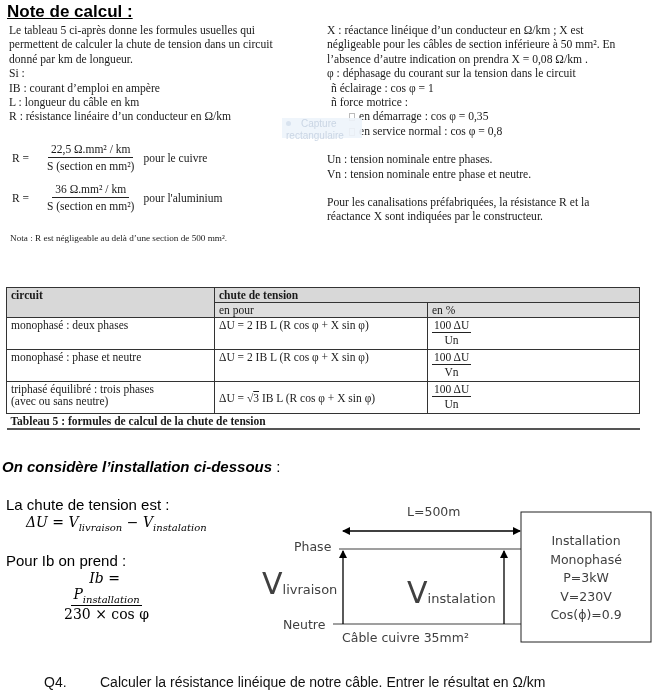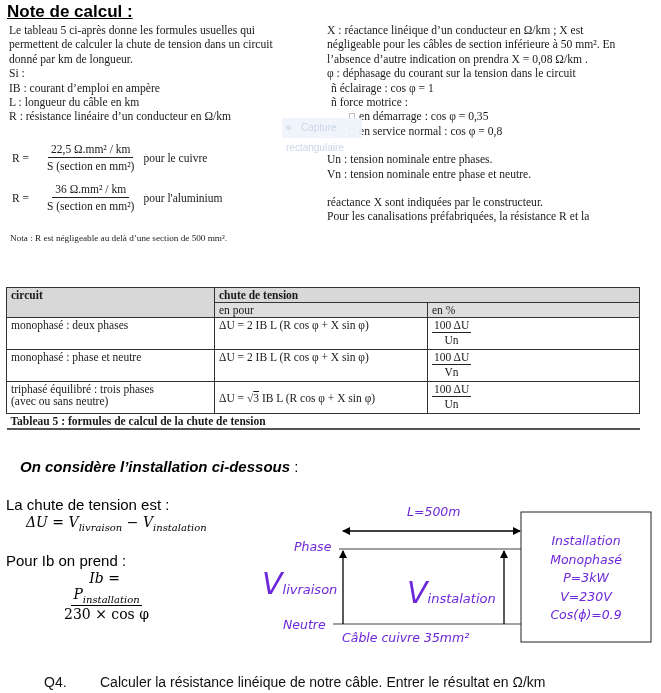--- a/index.html
+++ b/index.html
@@ -15,44 +15,44 @@
   .rcol .ind2 { padding-left: 22px; }
   .sq { display: inline-block; width: 6px; height: 8px; border: 1px solid #bbb; margin-right: 4px; vertical-align: -1px; }
 
   .formula { left: 12px; font-size: 11.5px; display: flex; align-items: center; color: #1a1a1a; }
   .formula .lhs { width: 32px; }
   .frac { display: inline-flex; flex-direction: column; align-items: center; margin-right: 6px; }
   .frac .num { padding: 0 3px 2px; border-bottom: 1px solid #222; white-space: nowrap; }
   .frac .den { padding: 2px 3px 0; white-space: nowrap; }
   .nota { left: 10px; top: 233px; font-size: 9.2px; color: #222; }
 
-  .capture { left: 282px; top: 118px; width: 80px; height: 20px; background: #eef4fb; opacity: 0.9; font-family: "Liberation Sans", sans-serif; font-size: 10px; color: #c5d2e2; padding-left: 4px; line-height: 20px; }
+  .capture { left: 282px; top: 118px; width: 80px; height: 20px; background: #eef4fb; opacity: 0.9; font-family: "Liberation Sans", sans-serif; font-size: 10px; color: #c5d2e2; padding-left: 4px; line-height: 12px; }
   .capture .dot { display: inline-block; width: 5px; height: 5px; border-radius: 50%; background: #d4e0ee; margin-right: 10px; vertical-align: 1px; }
 
   table.t5 { position: absolute; left: 6px; top: 287px; width: 634px; border-collapse: collapse; font-size: 11.5px; color: #1a1a1a; }
   table.t5 td { border: 1px solid #333; padding: 1px 4px; vertical-align: top; }
   table.t5 tr.hd td { background: #d8d8d8; font-weight: bold; }
   table.t5 tr.sub td { background: #dedede; font-weight: normal; }
   table.t5 tr.row td { height: 32px; }
   table.t5 .pct { display: inline-flex; flex-direction: column; align-items: center; }
   table.t5 .pct .n { border-bottom: 1px solid #222; padding: 0 2px 1px; }
   table.t5 .pct .d { padding-top: 1px; }
   table.t5 tr.cap td { font-weight: bold; border-left: none; border-right: none; border-bottom: 2px solid #555; }
   .sqrt { text-decoration: overline; }
 
-  .consider { left: 20px; top: 458px; font-family: "Liberation Sans", sans-serif; font-size: 15px; color: #000; }
+  .consider { left: 2px; top: 458px; font-family: "Liberation Sans", sans-serif; font-size: 15px; color: #000; }
   .consider b { font-style: italic; }
   .body15 { font-family: "Liberation Sans", sans-serif; font-size: 15px; color: #000; }
   .math { font-family: "DejaVu Serif", serif; font-style: italic; font-size: 14px; color: #000; }
   .math sub { font-size: 10px; }
   .mfrac { display: inline-flex; flex-direction: column; align-items: center; vertical-align: middle; }
   .mfrac .n { border-bottom: 1px solid #000; padding: 0 2px; }
   .mfrac .d { font-style: normal; padding: 0 2px; }
 
-  .diag-text { font-family: "DejaVu Sans", sans-serif; color: #6d28d9; font-style: italic; }
+  .diag-text { font-family: "DejaVu Sans", sans-serif; color: #404040; }
   .question { left: 44px; top: 674px; font-family: "Liberation Sans", sans-serif; font-size: 14px; color: #111; }
   .question .qn { display: inline-block; width: 56px; }
 </style>
 </head>
 <body>
 
 <div class="abs title">Note de calcul :</div>
 
 <div class="abs lcol">
   <div>Le tableau 5 ci-après donne les formules usuelles qui</div>
@@ -90,22 +90,22 @@
   <div>l’absence d’autre indication on prendra X = 0,08 Ω/km .</div>
   <div>φ : déphasage du courant sur la tension dans le circuit</div>
   <div class="ind1">ñ éclairage : cos φ = 1</div>
   <div class="ind1">ñ force motrice :</div>
   <div class="ind2"><span class="sq"></span><span>en démarrage : cos φ = 0,35</span></div>
   <div class="ind2"><span class="sq"></span><span>en service normal : cos φ = 0,8</span></div>
   <div style="height:14px;"></div>
   <div>Un : tension nominale entre phases.</div>
   <div>Vn : tension nominale entre phase et neutre.</div>
   <div style="height:14px;"></div>
+  <div>Pour les canalisations préfabriquées, la résistance R et la</div>
   <div>réactance X sont indiquées par le constructeur.</div>
-  <div>Pour les canalisations préfabriquées, la résistance R et la</div>
 </div>
 
 <div class="abs capture">
   <span class="dot"></span><span>Capture rectangulaire</span>
 </div>
 
 <table class="t5">
   <tbody>
       <tr class="hd">
     <td rowspan="2" style="width:208px;">circuit</td>

